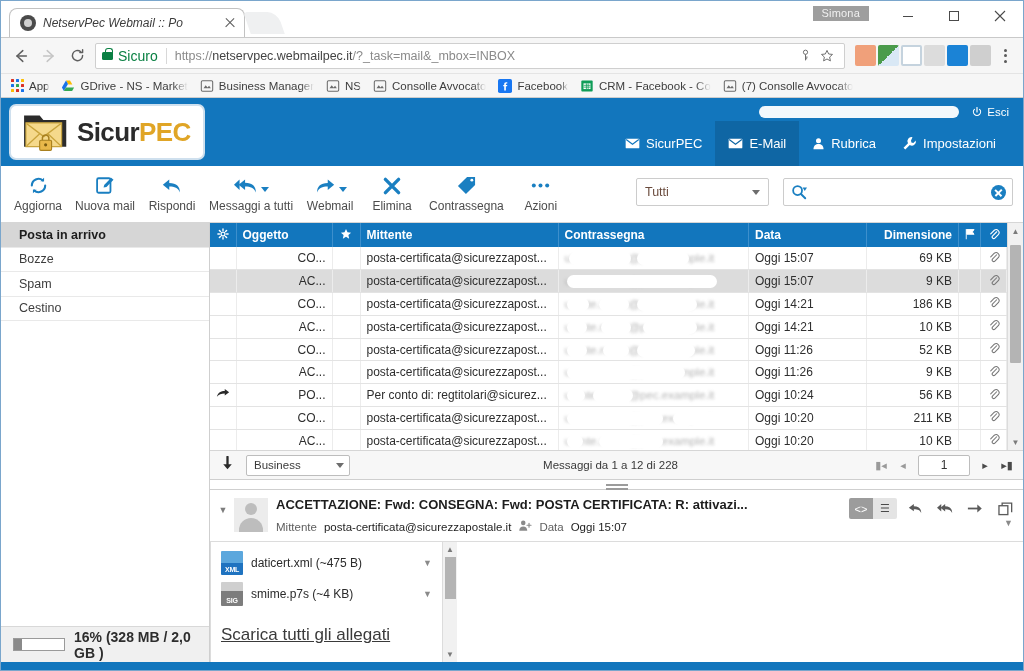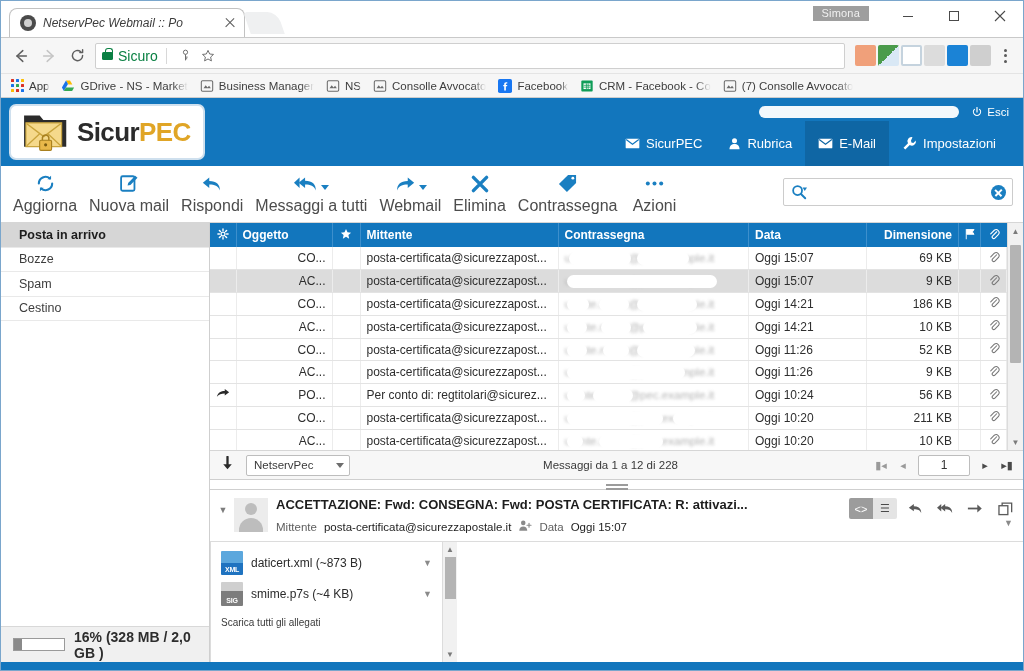--- a/index.html
+++ b/index.html
@@ -208,21 +208,21 @@
     height: 57px; flex: 0 0 57px; background: #fff;
     display: flex; align-items: center;
     border-bottom: 1px solid #d6d6d6; padding-left: 6px;
     position: relative;
   }
   .tbtn {
     min-width: 62px; height: 52px; display: flex;
     flex-direction: column; align-items: center; justify-content: center;
     gap: 3px; cursor: pointer; padding: 0 6px; position: relative;
   }
-  .tbtn .lbl { font-size: 16px; color: #4c4c4c; white-space: nowrap; }
+  .tbtn .lbl { font-size: 12px; color: #4c4c4c; white-space: nowrap; }
   .tbtn .gly { color: #1a7fc1; display: flex; align-items: center; }
   .caret-dn {
     width: 0; height: 0; border-left: 4px solid transparent;
     border-right: 4px solid transparent; border-top: 5px solid #1a7fc1;
     margin-left: 3px; align-self: flex-end; margin-bottom: 4px;
   }
 
   .search-area {
     position: absolute; right: 10px; top: 12px;
     display: flex; align-items: center; gap: 14px;
@@ -474,21 +474,21 @@
   .att-ico {
     width: 22px; height: 24px; flex: 0 0 22px;
     display: flex; align-items: flex-end; justify-content: center;
     font-size: 7px; font-weight: bold; color: #fff; letter-spacing: -.2px;
     padding-bottom: 2px; border-radius: 1px;
   }
   .att-ico.xml { background: linear-gradient(#5ba7dd 0 52%, #1f73c0 52% 100%); }
   .att-ico.sig { background: linear-gradient(#cfcfcf 0 38%, #7d7d7d 38% 100%); }
   .att-name { flex: 1; white-space: nowrap; overflow: hidden; }
   .att-caret { color: #8a8a8a; font-size: 9px; padding-right: 4px; }
-  .att-all { font-size: 10px; color: #3a3a3a; margin-top: 4px; cursor: pointer; }
+  .att-all { font-size: 17px; color: #3a3a3a; margin-top: 12px; cursor: pointer; text-decoration: underline; }
 
   .preview-scroll {
     width: 15px; flex: 0 0 15px; background: #f1f1f1;
     border-left: 1px solid #dcdcdc; position: relative;
     display: flex; flex-direction: column; align-items: center;
   }
 
   .footer-strip { height: 8px; flex: 0 0 8px; background: #1276bd; }
 </style>
 </head>
@@ -542,20 +542,21 @@
       <svg width="17" height="17" viewBox="0 0 20 20">
           <path d="M16 10 A6 6 0 1 1 13.6 5.3" fill="none" stroke="currentColor" stroke-width="1.7" stroke-linecap="round"></path>
           <path d="M16 3.2 V6.4 H12.8" fill="none" stroke="currentColor" stroke-width="1.7" stroke-linecap="round" stroke-linejoin="round"></path>
         </svg>
     </div>
 
     <div class="omnibox">
       <span class="secure-lock"></span>
       <span class="secure-text">Sicuro</span>
       <span class="omni-sep"></span>
+      <span class="omni-url"><span class="dim">https://</span><span>netservpec.webmailpec.it</span><span class="dim">/?_task=mail&amp;_mbox=INBOX</span></span>
       <span class="omni-act">
         <svg width="13" height="13" viewBox="0 0 16 16">
             <circle cx="8" cy="4" r="2.6" fill="none" stroke="currentColor" stroke-width="1.2"></circle>
             <path d="M8 6.6 V14 M8 10 H10.6 M8 12 H10" stroke="currentColor" stroke-width="1.2" fill="none"></path>
           </svg>
       </span>
       <span class="omni-act">
         <svg width="14" height="14" viewBox="0 0 16 16">
             <path d="M8 1.6 L9.9 5.7 L14.3 6.2 L11 9.2 L11.9 13.6 L8 11.4 L4.1 13.6 L5 9.2 L1.7 6.2 L6.1 5.7 Z" fill="none" stroke="currentColor" stroke-width="1.1" stroke-linejoin="round"></path>
           </svg>
@@ -674,33 +675,33 @@
           </span>
         </div>
         <div class="appnav">
           <a class="navitem">
             <svg width="15" height="11" viewBox="0 0 18 13">
                 <rect x=".8" y=".8" width="16.4" height="11.4" rx="1" fill="#fff"></rect>
                 <path d="M1.4 1.6 L9 7.4 L16.6 1.6" fill="none" stroke="#1276bd" stroke-width="1.4"></path>
               </svg>
             <span>SicurPEC</span>
           </a>
+          <a class="navitem active">
+            <svg width="15" height="11" viewBox="0 0 18 13">
+                <rect x=".8" y=".8" width="16.4" height="11.4" rx="1" fill="#fff"></rect>
+                <path d="M1.4 1.6 L9 7.4 L16.6 1.6" fill="none" stroke="#0f66a4" stroke-width="1.4"></path>
+              </svg>
+            <span>E-Mail</span>
+          </a>
           <a class="navitem">
             <svg width="13" height="13" viewBox="0 0 16 16">
                 <circle cx="8" cy="4.6" r="3.1" fill="#fff"></circle>
                 <path d="M1.8 15 C1.8 10.8 4.6 8.7 8 8.7 C11.4 8.7 14.2 10.8 14.2 15 Z" fill="#fff"></path>
               </svg>
             <span>Rubrica</span>
-          </a>
-          <a class="navitem active">
-            <svg width="15" height="11" viewBox="0 0 18 13">
-                <rect x=".8" y=".8" width="16.4" height="11.4" rx="1" fill="#fff"></rect>
-                <path d="M1.4 1.6 L9 7.4 L16.6 1.6" fill="none" stroke="#0f66a4" stroke-width="1.4"></path>
-              </svg>
-            <span>E-Mail</span>
           </a>
           <a class="navitem">
             <svg width="15" height="15" viewBox="0 0 16 16">
                 <path d="M11.2 1.3 A4.3 4.3 0 0 0 6.4 7.7 L1.6 12.5 L3.5 14.4 L8.3 9.6 A4.3 4.3 0 0 0 14.7 4.8 L12.1 7.4 L10 7 L9.6 4.9 Z" fill="#fff"></path>
               </svg>
             <span>Impostazioni</span>
           </a>
         </div>
       </div>
     </div>
@@ -775,20 +776,24 @@
           <svg width="21" height="21" viewBox="0 0 22 22">
               <circle cx="4" cy="11" r="2.1" fill="currentColor"></circle>
               <circle cx="11" cy="11" r="2.1" fill="currentColor"></circle>
               <circle cx="18" cy="11" r="2.1" fill="currentColor"></circle>
             </svg>
         </span>
         <span class="lbl">Azioni</span>
       </div>
 
       <div class="search-area">
+        <div class="scope-sel">
+          <span>Tutti</span>
+          <span class="sel-caret"></span>
+        </div>
         <div class="search-box">
           <svg width="16" height="16" viewBox="0 0 18 18">
               <circle cx="7.4" cy="7.4" r="5" fill="none" stroke="#1a7fc1" stroke-width="2"></circle>
               <path d="M11.2 11.2 L16 16" stroke="#1a7fc1" stroke-width="2.2" stroke-linecap="round"></path>
               <path d="M13 4 L18 4 L15.5 8 Z" fill="#1a7fc1"></path>
             </svg>
           <input type="text" placeholder="" style="">
           <span class="clear-btn"></span>
         </div>
       </div>
@@ -1035,21 +1040,21 @@
           </div>
 
           <div class="listfoot">
             <span class="dl-ico">
               <svg width="15" height="16" viewBox="0 0 16 18">
                   <path d="M8 1 V11.6" stroke="currentColor" stroke-width="2.6" stroke-linecap="round"></path>
                   <path d="M3.2 9.4 L8 15 L12.8 9.4 Z" fill="currentColor"></path>
                 </svg>
             </span>
             <span class="sel-drop">
-              <span>NetservPec</span>
+              <span>Business</span>
               <span class="sel-caret"></span>
             </span>
             <span class="count-txt">Messaggi da 1 a 12 di 228</span>
             <span class="pager">
               <span class="pg-btn">▮◂</span>
               <span class="pg-btn">◂</span>
               <span class="pg-num">1</span>
               <span class="pg-btn on">▸</span>
               <span class="pg-btn on">▸▮</span>
             </span>
@@ -1112,21 +1117,21 @@
                 </span>
               </div>
               <span class="more-caret">▼</span>
             </div>
 
             <div class="msg-body">
 
               <div class="attachments">
                 <div class="att">
                   <span class="att-ico xml">XML</span>
-                  <span class="att-name">daticert.xml (~873 B)</span>
+                  <span class="att-name">daticert.xml (~475 B)</span>
                   <span class="att-caret">▼</span>
                 </div>
                 <div class="att">
                   <span class="att-ico sig">SIG</span>
                   <span class="att-name">smime.p7s (~4 KB)</span>
                   <span class="att-caret">▼</span>
                 </div>
                 <div class="att-all">Scarica tutti gli allegati</div>
               </div>
 

